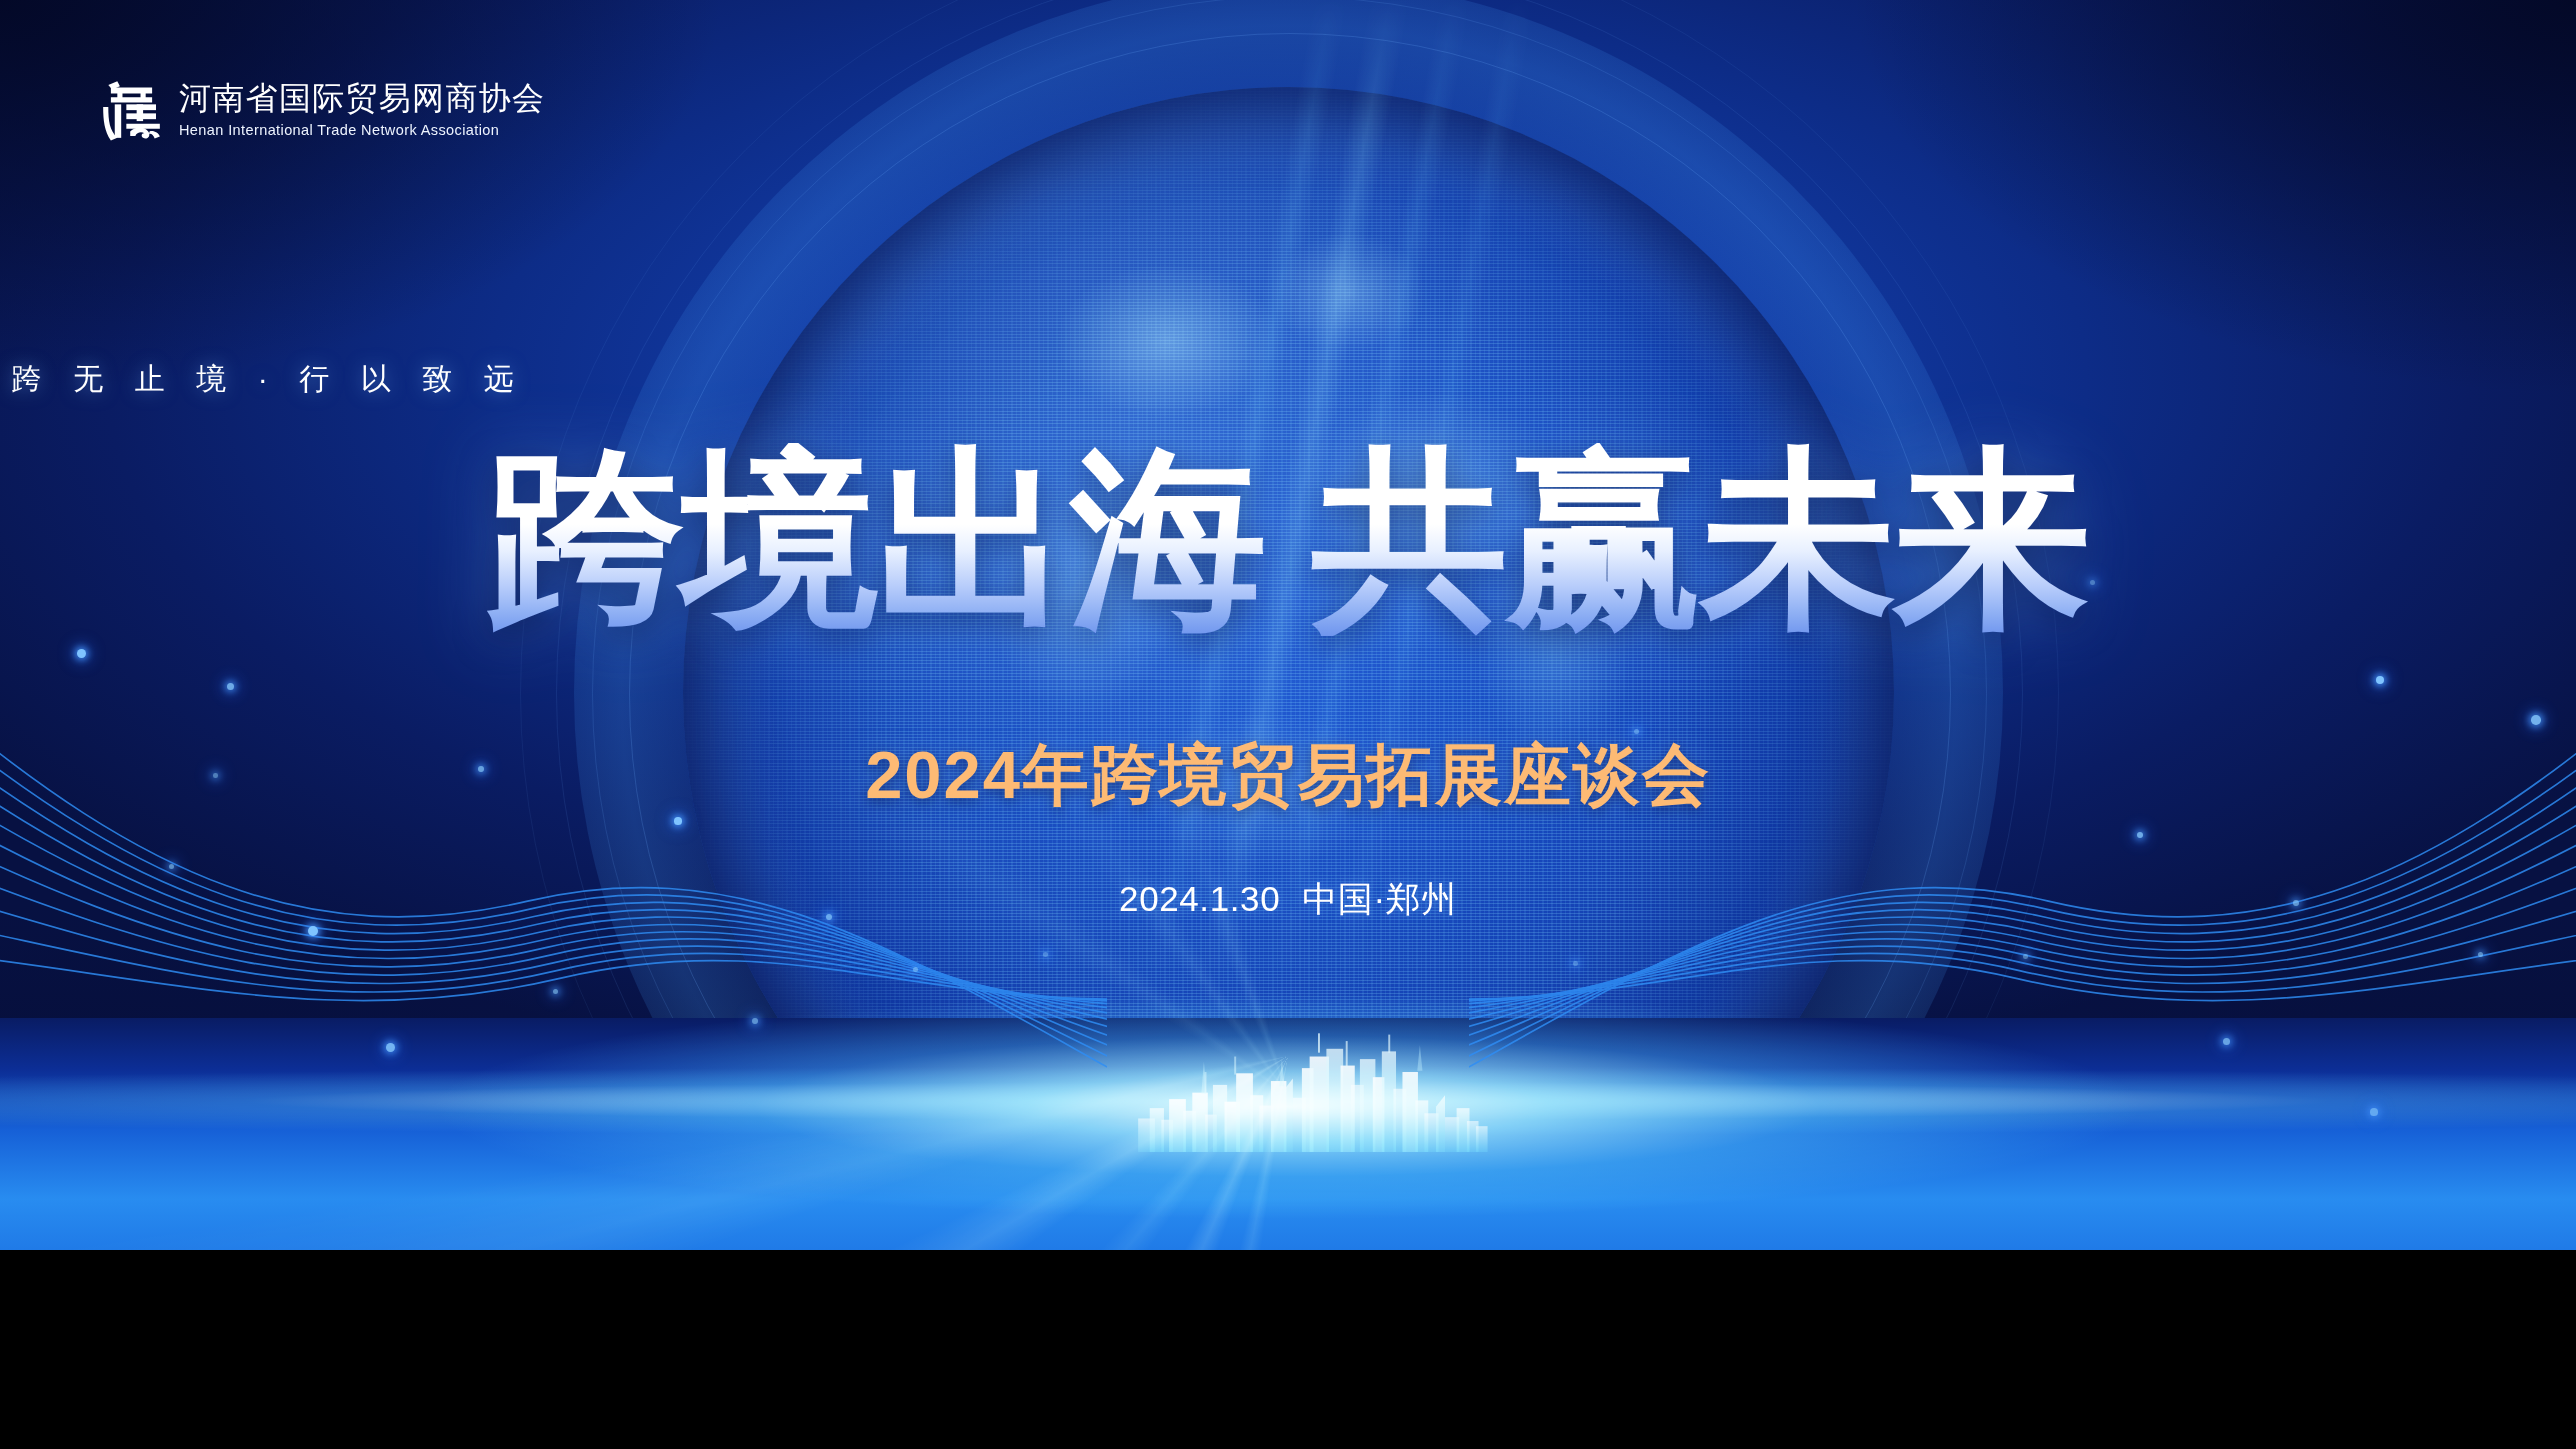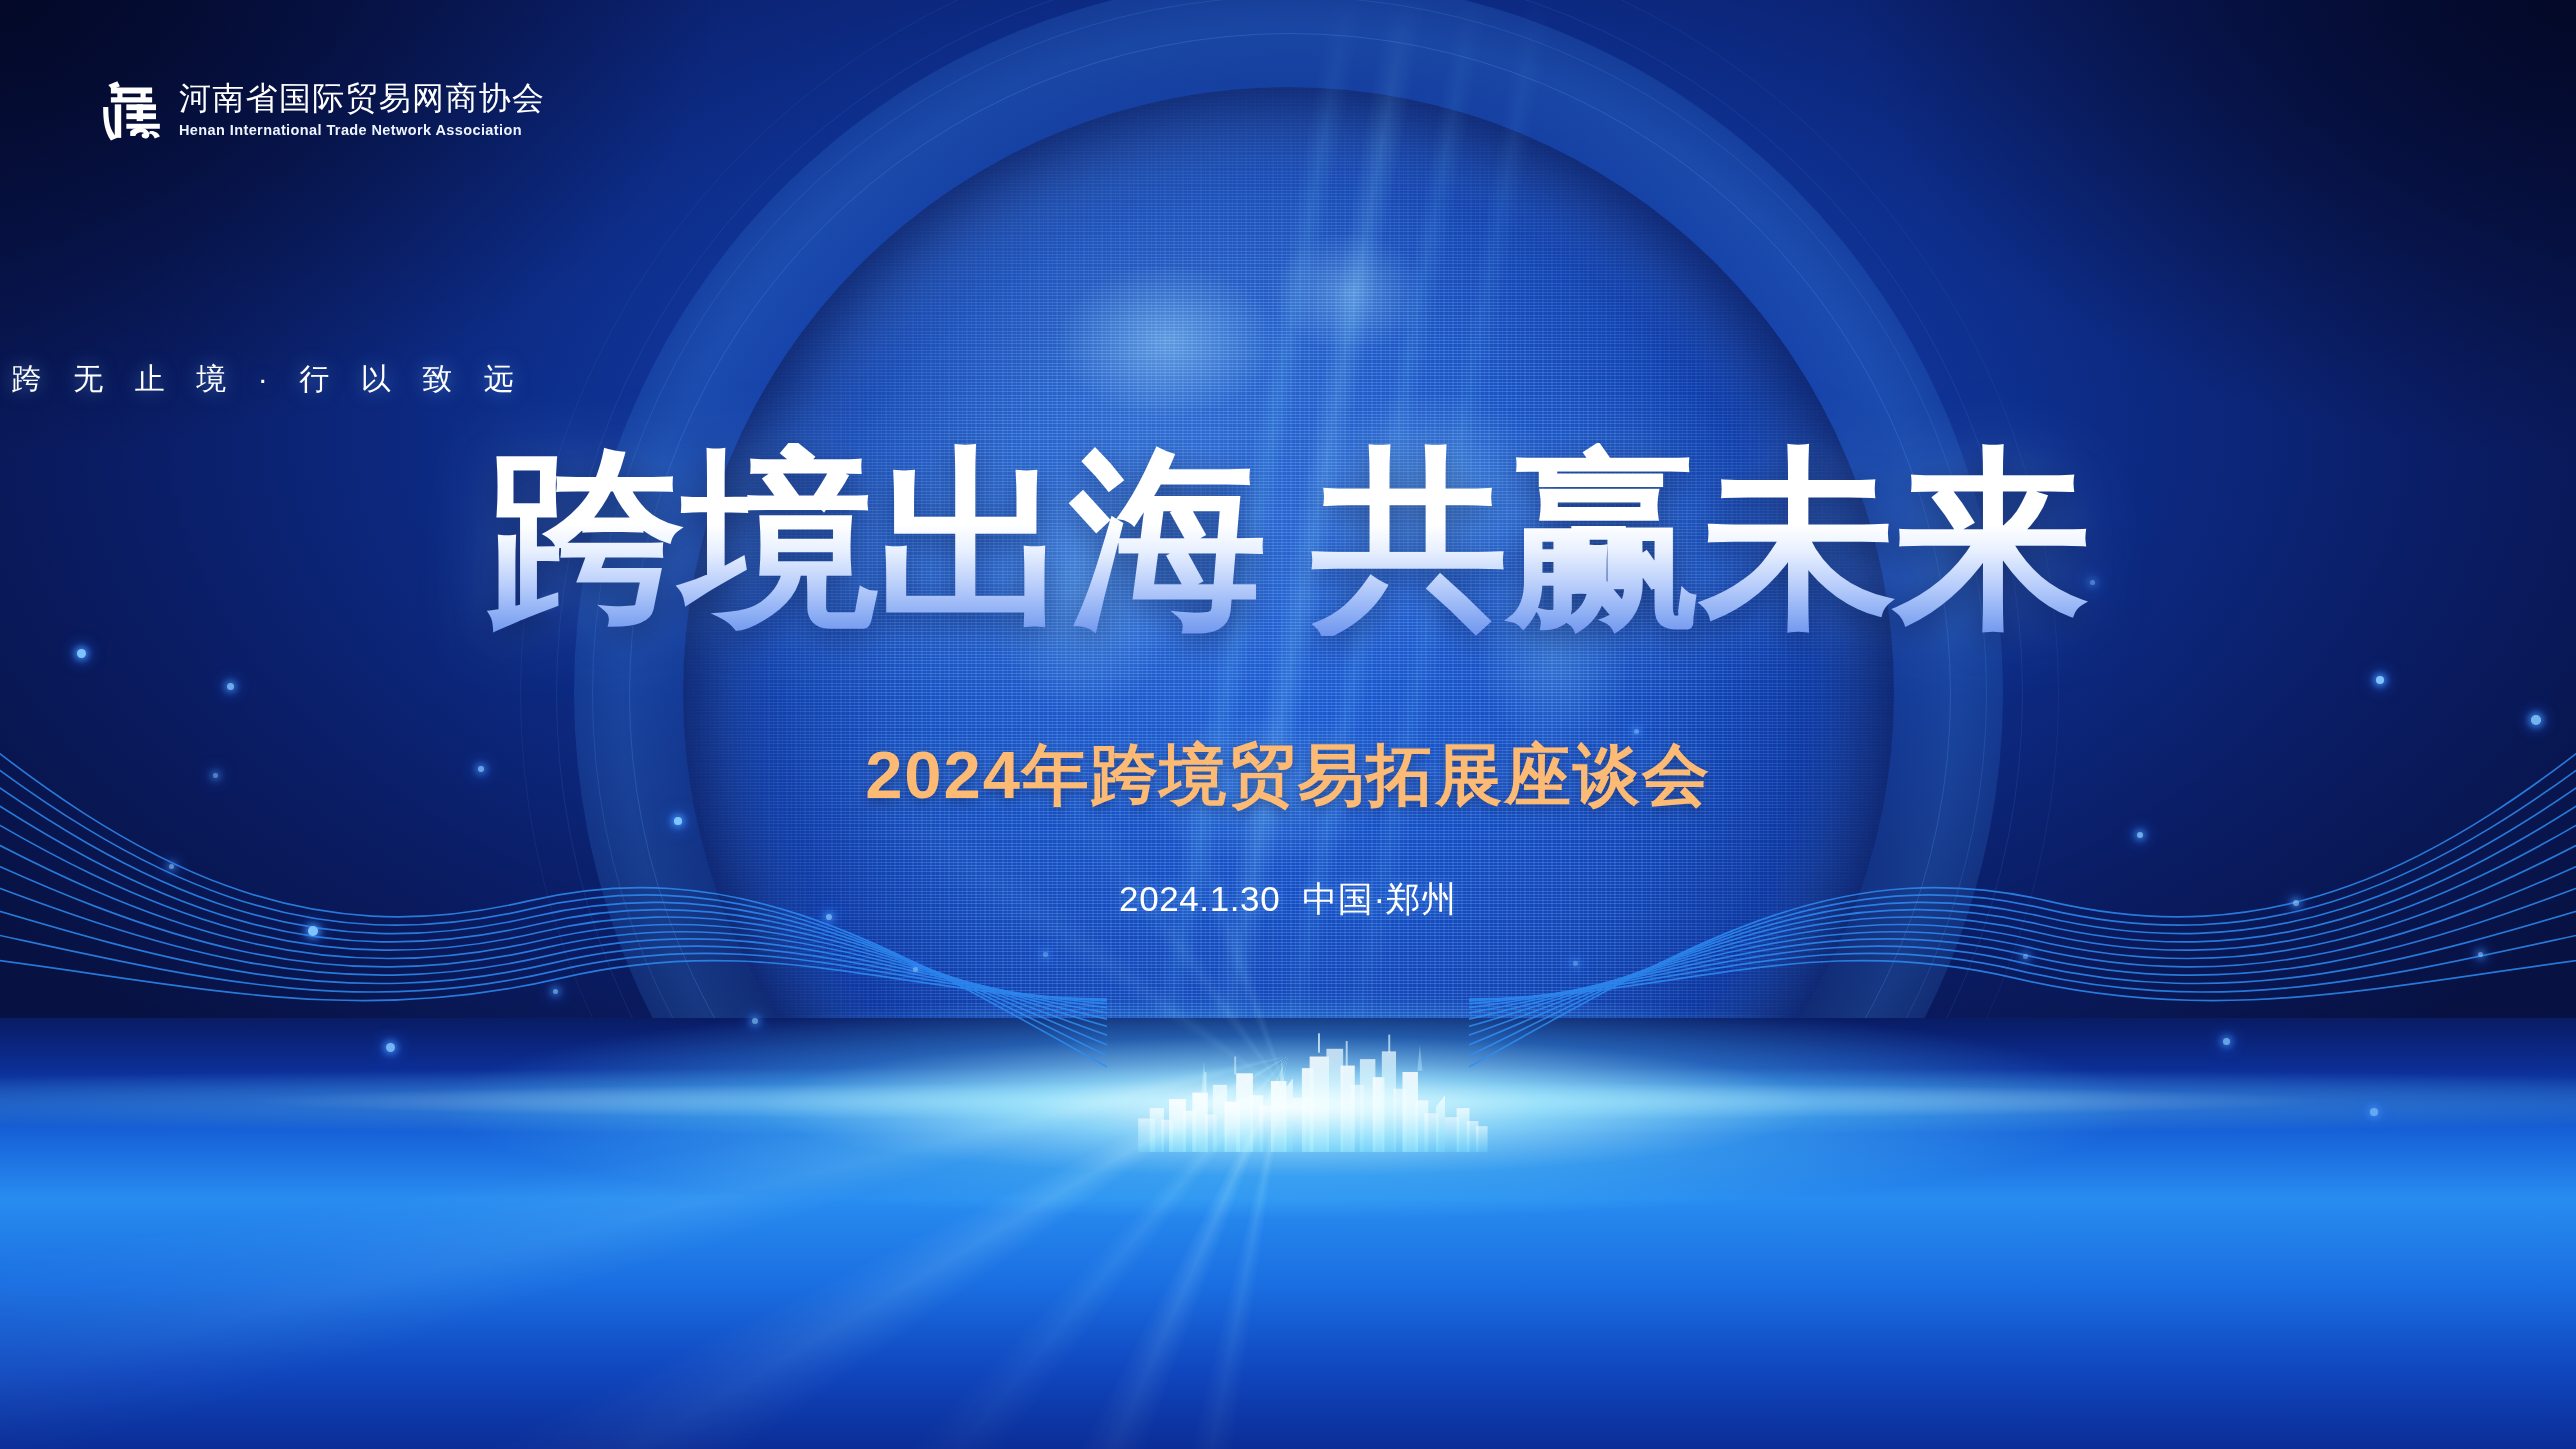--- a/index.html
+++ b/index.html
@@ -1,17 +1,17 @@
 <!DOCTYPE html>
 <html style="font-size:10.3px"><head>
 <meta charset="utf-8">
 <style>
   html,body{margin:0;padding:0;background:#000;}
   #stage{
-    position:relative;width:2576px;height:1449px;overflow:hidden;
+    position:relative;width:2576px;height:1250px;overflow:hidden;
     background:#0b1a5c;
     font-family:"Liberation Sans","DejaVu Sans",sans-serif;
   }
   .layer{position:absolute;inset:0;pointer-events:none;}
 
   
   #bg-base{
     background:
       radial-gradient(ellipse 62% 58% at 50% 30%, #1240b4 0%, #123ca8 26%, #0d2c87 50%, #0a1c63 74%, #071142 100%),
       linear-gradient(180deg,#061036 0%, #0a1a58 35%, #0d2a86 60%, #0b1f63 100%);
@@ -142,21 +142,21 @@
 
   
   .p{position:absolute;border-radius:50%;background:#7fc4ff;
      box-shadow:0 0 6.4px 2.6px rgba(70,150,255,.75),0 0 14px 6.4px rgba(40,110,240,.35);}
 
   
   #logo{position:absolute;left:98px;top:76px;display:flex;align-items:center;gap:14px;}
   #logo-mark{width:67px;height:67px;flex:0 0 auto;}
   #logo-text{display:flex;flex-direction:column;justify-content:center;}
   #logo-cn{font-size:32px;font-weight:400;color:#fff;letter-spacing:1.3px;line-height:1.18;white-space:nowrap;}
-  #logo-en{font-size:14.5px;font-weight:700;color:#eef4ff;letter-spacing:0.4px;line-height:1.3;margin-top:3.2px;white-space:nowrap;}
+  #logo-en{font-size:14.5px;font-weight:400;color:#eef4ff;letter-spacing:0.4px;line-height:1.3;margin-top:3.2px;white-space:nowrap;}
 
   
   #content{position:absolute;left:0;right:0;top:0;}
   #tagline{
     position:absolute;left:0;right:0;top:359px;
     font-size:30px;color:#ffffff;letter-spacing:11.6px;font-weight:400;
     text-shadow:0 0 16.7px rgba(120,190,255,.55);
     text-indent:11.6px;
   }
   #headline{

